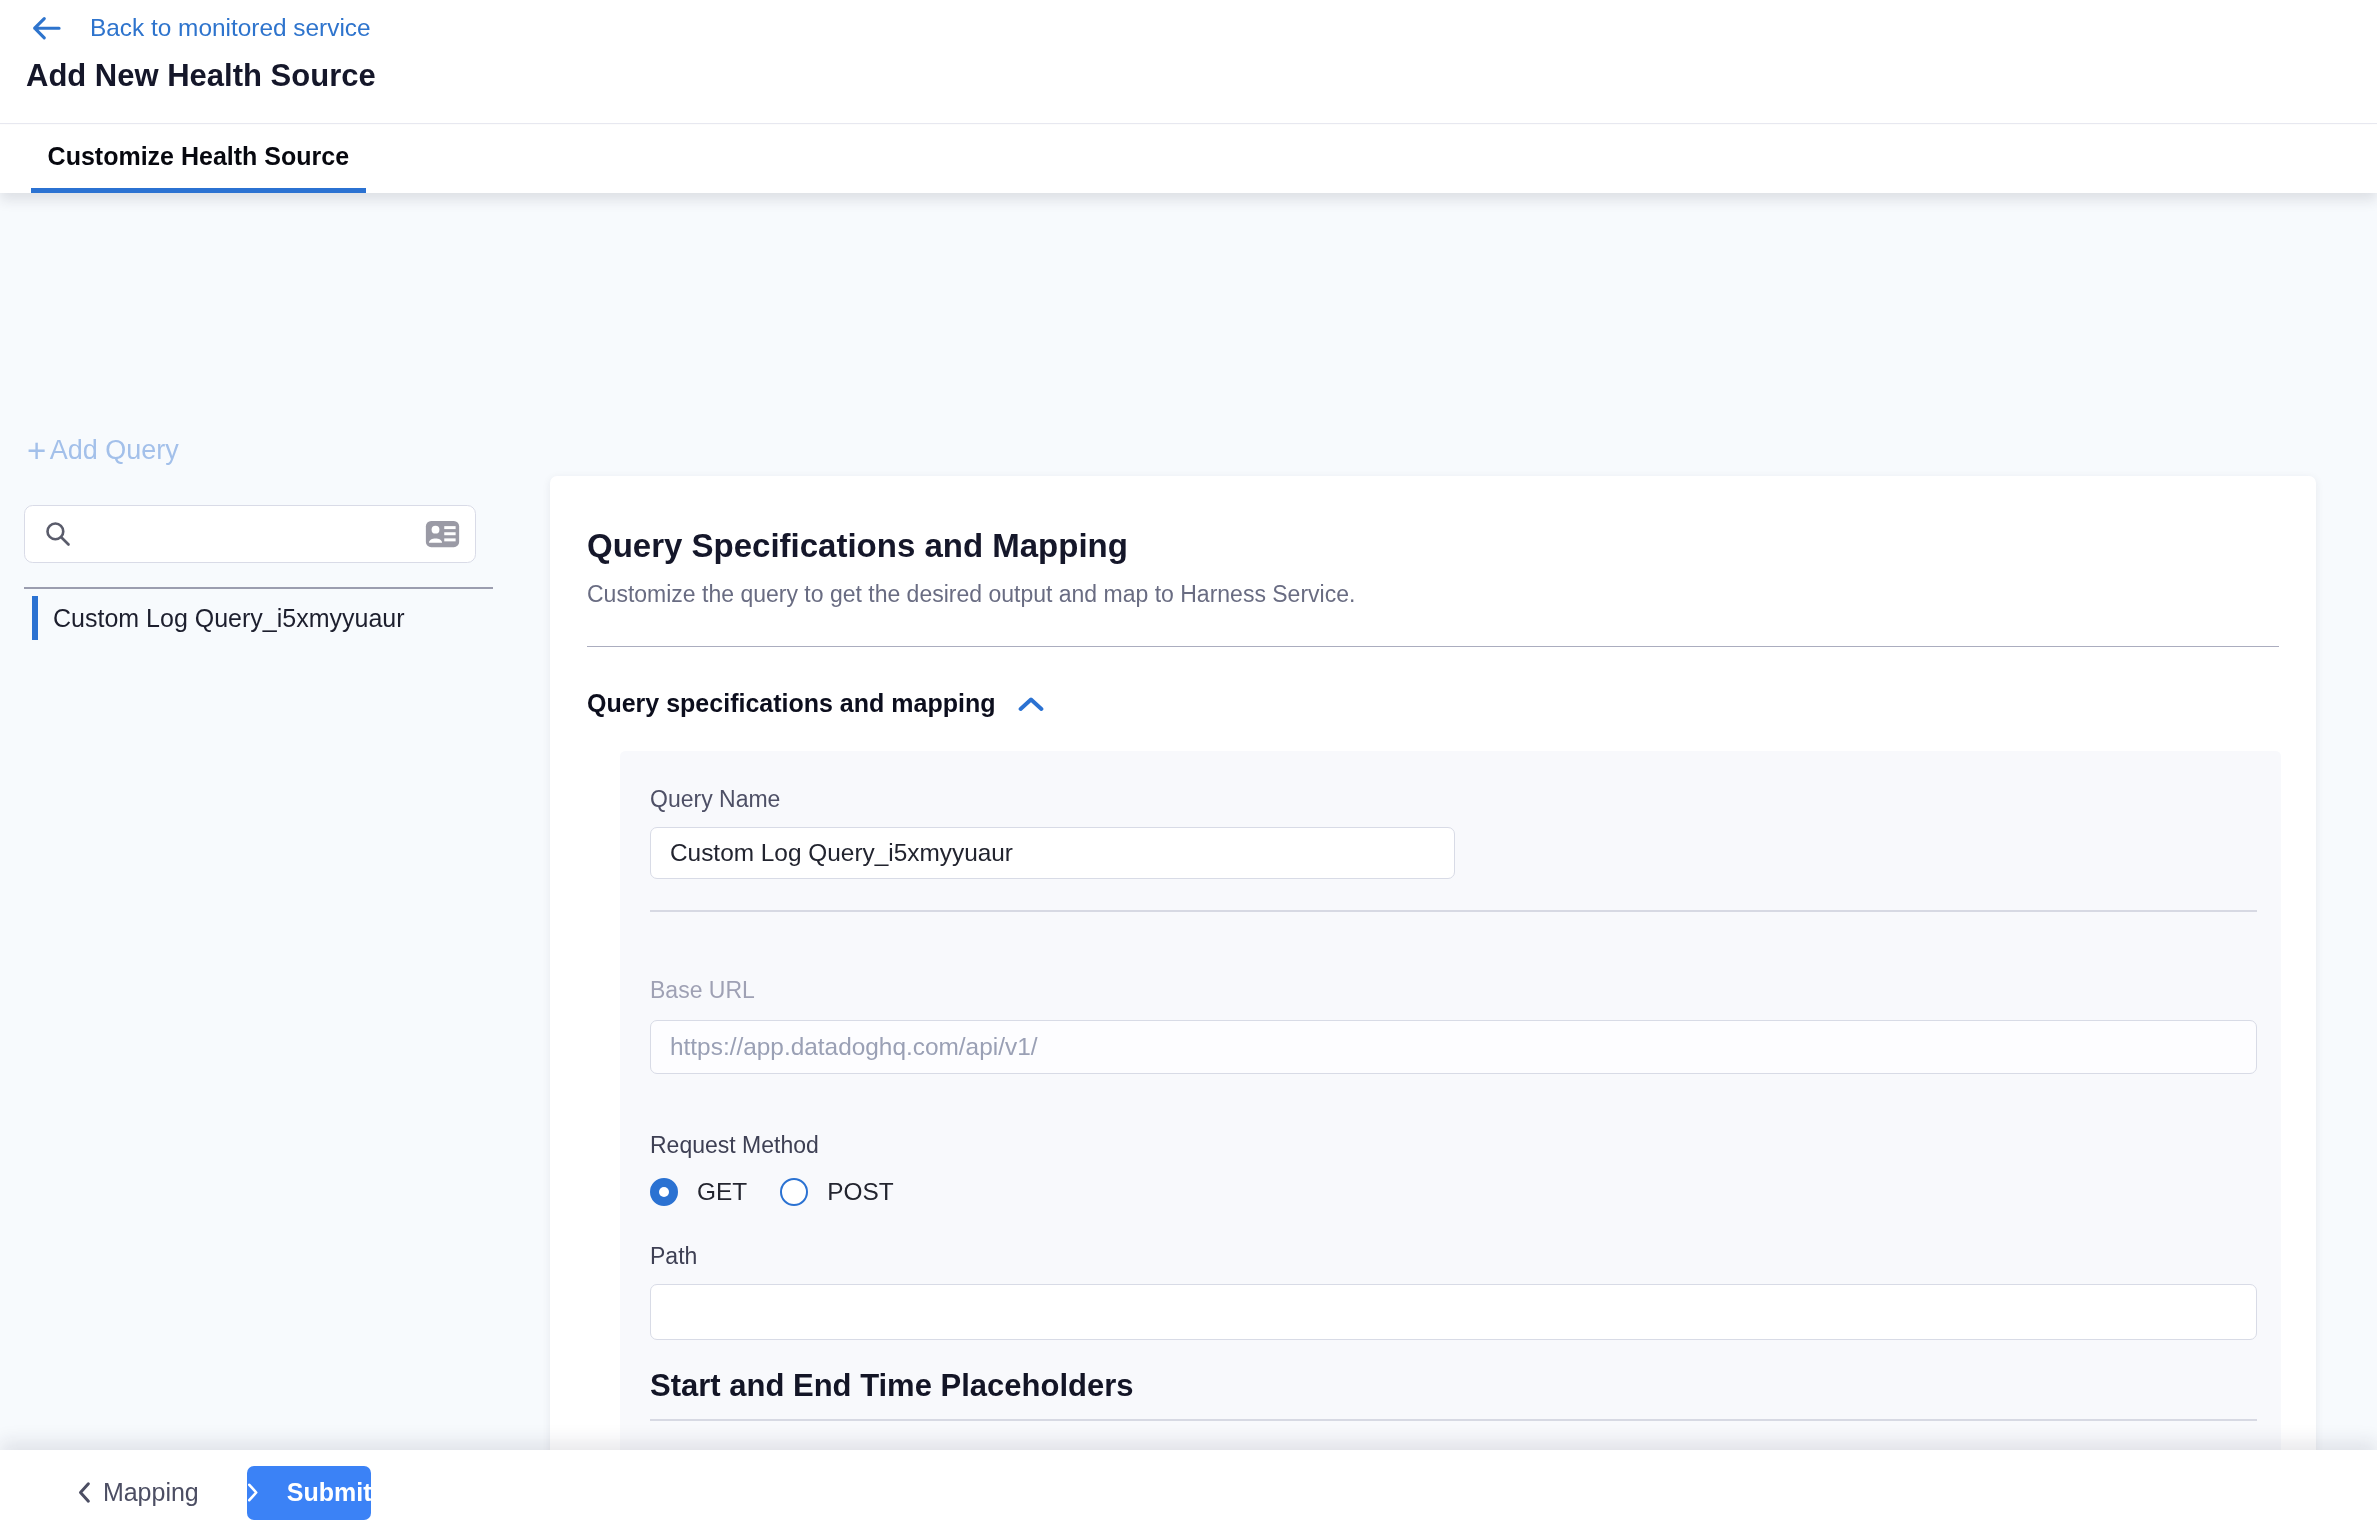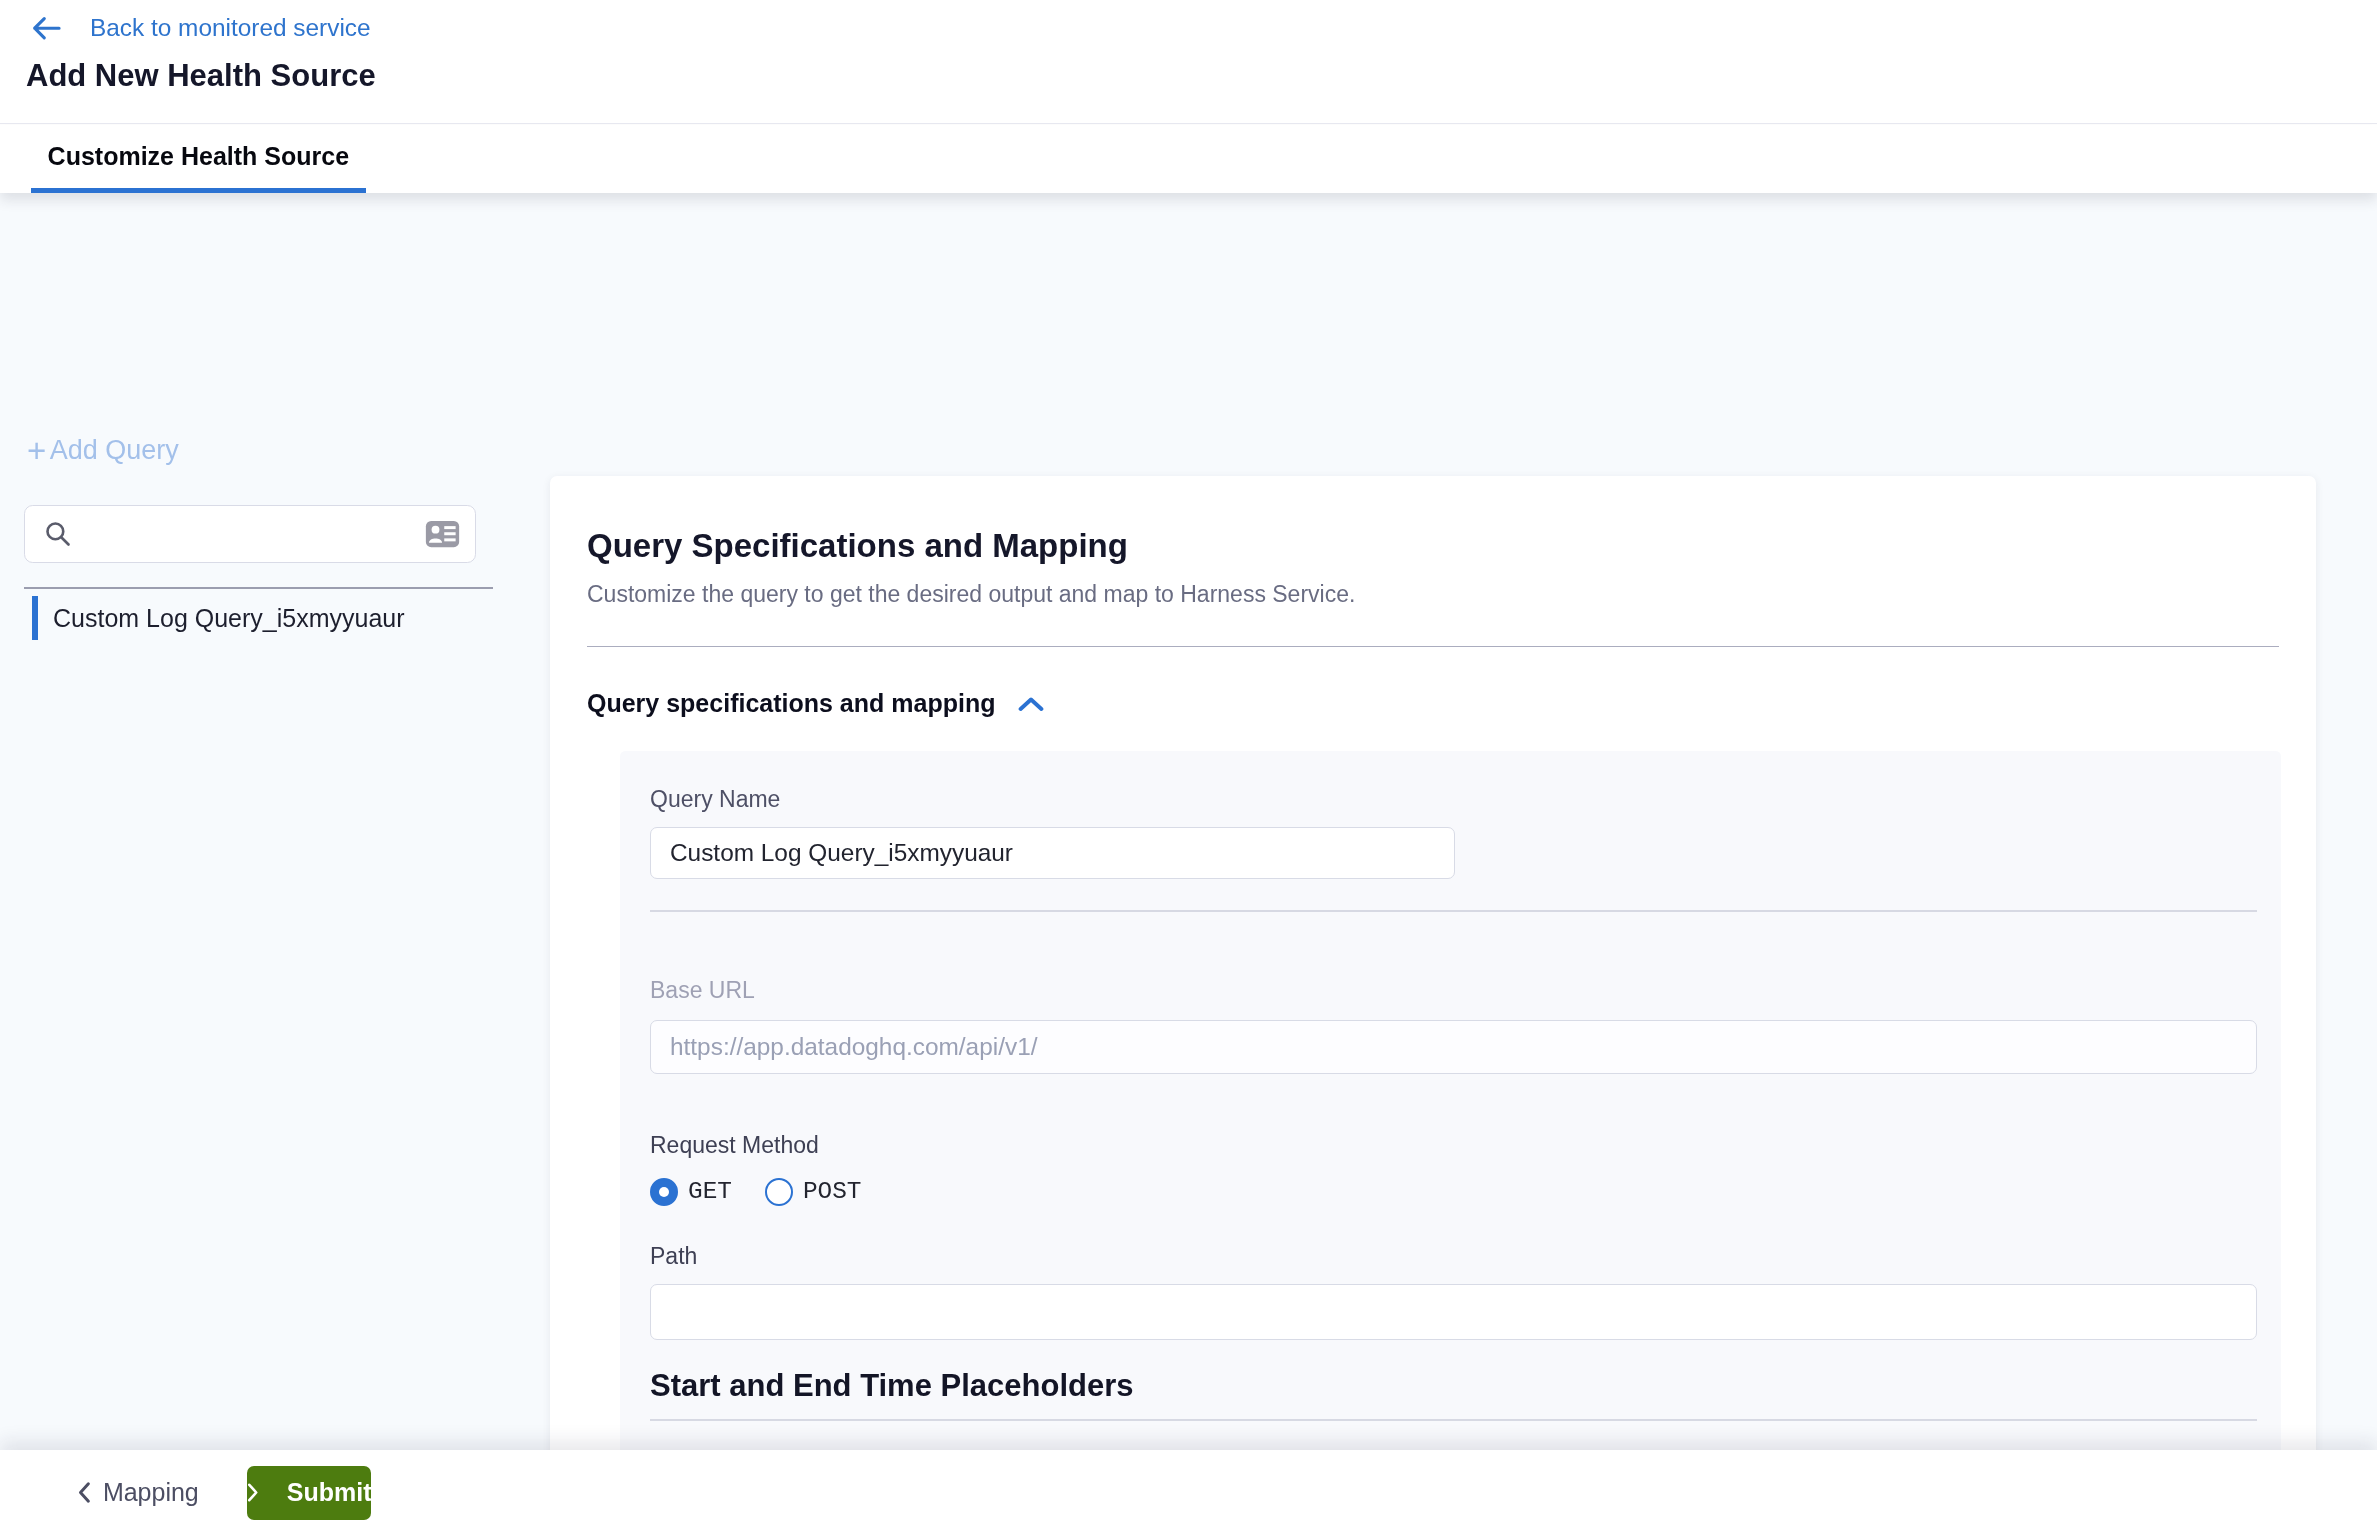--- a/index.html
+++ b/index.html
@@ -70,21 +70,21 @@
   .query-name-label { margin-bottom:14px; }
   .query-name-input { width:805px; }
   .helper-text { margin-top:33px; font-size:23.6px; color:#5d5f75; }
   .panel-divider { border:none; height:1.7px; background:#d7d9e3; margin:31px 0 0 0; }
 
   .base-url-label { margin-top:65px; margin-bottom:15.7px; }
   .base-url-input { height:54px; background:#fdfdff; color:#9aa0b5; }
 
   .request-method-label { margin-top:58px; color:#3e4054; }
   .radio-row { margin-top:19px; display:flex; align-items:center; gap:33px; }
-  .radio-option { display:flex; align-items:center; gap:10px; cursor:pointer;font-family:Liberation Mono, monospace; }
+  .radio-option { display:flex; align-items:center; gap:19px; cursor:pointer; }
   .radio { width:28px; height:28px; border-radius:50%; background:#fff;
     border:2.6px solid #2b72d2; display:flex; align-items:center; justify-content:center; }
   .radio.checked { background:#2b72d2; border-color:#2b72d2; }
   .radio.checked::after { content:''; width:10.5px; height:10.5px; border-radius:50%; background:#fff; }
   .radio-label { font-size:24.4px; color:#23252f; }
 
   .path-label { margin-top:37px; margin-bottom:14px; color:#3e4054; }
   .path-input { height:56px; }
 
   .placeholders-heading { margin-top:28px; font-size:31px; font-weight:700; color:#131526; }
@@ -96,21 +96,21 @@
   .two-col .field-label { margin-bottom:12.2px; }
 
   
   .bottombar { position:absolute; top:1450px; left:0; width:2377px; height:85px; background:#fff;
     box-shadow:0 -8.7px 17.5px rgba(30,32,60,0.10); display:flex; align-items:center;
     padding-left:61px; z-index:10; }
   .prev-button { display:flex; align-items:center; gap:12.2px; font-size:25px; color:#4c4e63;
     background:transparent; border:none; cursor:pointer; padding:0 15.7px; height:54px;
     font-family:inherit; }
   .submit-button { margin-left:33px; display:flex; align-items:center; gap:27px;
-    width:124px; height:54px; justify-content:center; background:#4d7c0f; color:#fff;
+    width:124px; height:54px; justify-content:center; background:#3b82f6; color:#fff;
     border:none; border-radius:7px; font-size:25px; font-weight:600; cursor:pointer;
     font-family:inherit; }
 </style>
 </head>
 <body>
 
 <div class="header">
   <div class="back-link">
     <svg class="icon" width="30" height="24.4" viewBox="0 0 34 28">
       <path d="M15 3 L4 14 L15 25 M4 14 H32" stroke="#2e74cd" stroke-width="3.6" fill="none" stroke-linecap="round" stroke-linejoin="round"></path>

